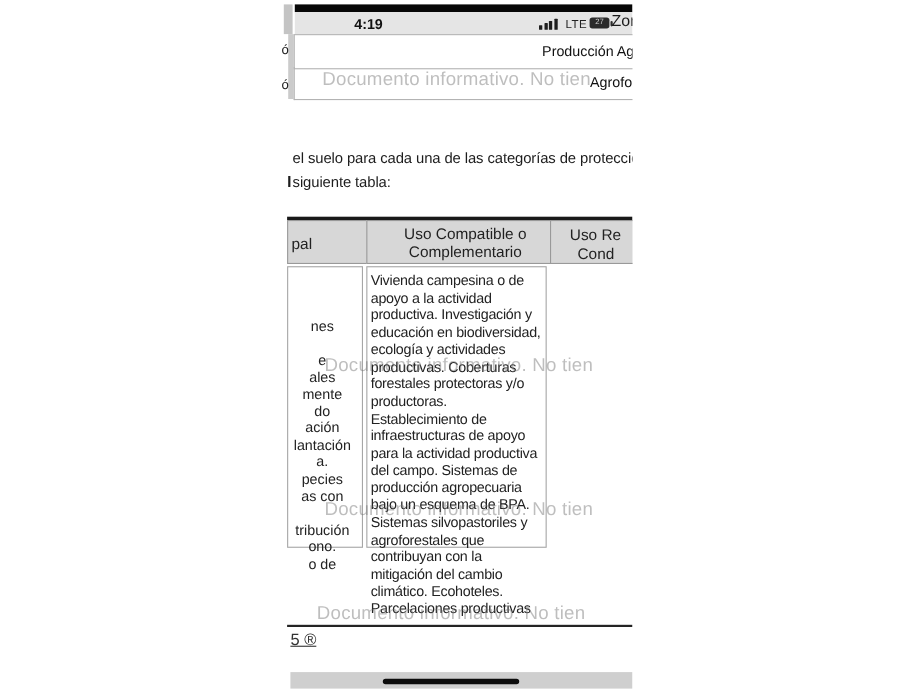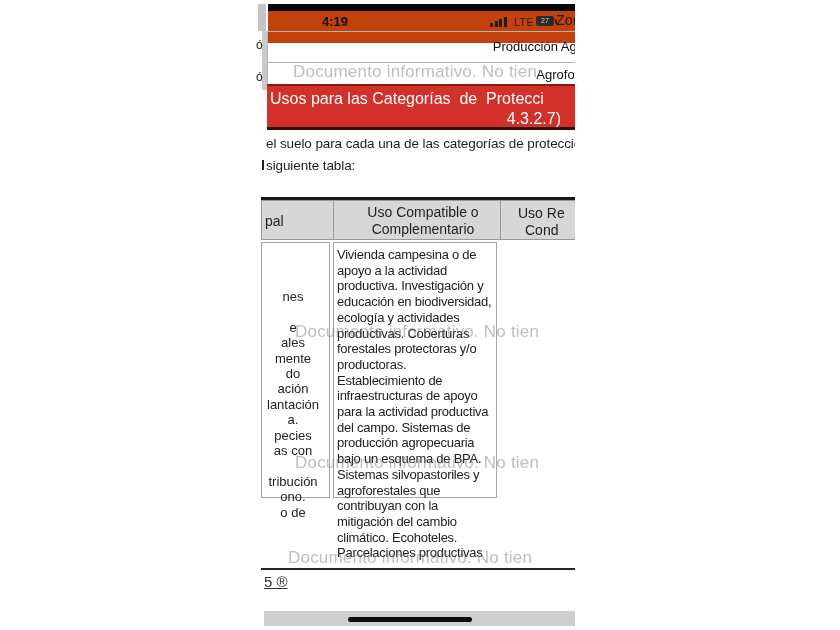--- a/index.html
+++ b/index.html
@@ -4,21 +4,21 @@
 <style>
   html,body{margin:0;padding:0;background:#fff;}
   #canvas{position:relative;width:840px;height:630px;background:#ffffff;overflow:hidden;
           font-family:"Liberation Sans",sans-serif;}
   .abs{position:absolute;}
   #phone{position:absolute;left:256px;top:0;width:319px;height:630px;overflow:hidden;background:#fff;}
   .txt{position:absolute;color:#1d1d1d;white-space:pre;z-index:3;}
   .wm{position:absolute;color:rgba(110,110,110,0.45);font-size:17px;white-space:nowrap;z-index:2;letter-spacing:0.2px;}
   
   #top-black{left:12px;top:4px;width:307px;height:7px;background:#070707;z-index:1;}
-  #status-bar{left:12px;top:11px;width:307px;height:32px;background:#c2410c;z-index:1;text-decoration:underline;}
+  #status-bar{left:12px;top:11px;width:307px;height:20px;background:#e5e5e5;z-index:1;text-decoration:underline;}
   #status-time{left:54px;top:3px;font-size:13px;font-weight:600;color:#111;}
   #sig{left:222px;top:6px;width:20px;height:10px;}
   .bar{position:absolute;bottom:0;width:3px;background:#1e1e1e;border-radius:0.5px;}
   #status-lte{left:246px;top:5px;font-size:10.5px;color:#222;letter-spacing:0.5px;}
   #battery{left:268px;top:5px;width:18px;height:10px;background:#2b2b2b;border-radius:2.5px;}
   #battery:after{content:"";position:absolute;right:-3px;top:2.5px;width:2.5px;height:5px;background:#2b2b2b;border-radius:1px;}
   #battery-num{position:absolute;left:0;top:0;width:18px;text-align:center;font-size:7px;line-height:10px;color:#cfcfcf;}
   #status-zona{left:288px;top:1px;font-size:14.5px;font-weight:500;color:#1a1a1a;}
   
   #strip-top{left:2px;top:4px;width:8px;height:27px;background:#c4c4c4;z-index:1;}
@@ -77,24 +77,20 @@
 
     <div class="hrow" id="row-a">
       <div class="txt" style="right:-5px;top:7px;">Producción Agr</div>
     </div>
     <div class="hrow" id="row-b">
       <div class="txt" style="right:-3px;top:6px;">Agrofor</div>
     </div>
 
     <div class="wm" style="left:37px;top:62px;">Documento informativo. No tien</div>
 
-    <div class="abs" id="banner">
-      <div class="txt" style="left:3px;top:4px;">Usos para las Categorías  de  Protecci</div>
-      <div class="txt" style="right:14px;top:24px;">4.3.2.7)</div>
-    </div>
 
     <div class="txt para" style="left:10px;top:136px;">el suelo para cada una de las categorías de protecció</div>
     <div class="abs" id="para-cut"></div>
     <div class="txt para" style="left:10px;top:158px;">siguiente tabla:</div>
 
     <div class="abs" id="tbl-topbar"></div>
 
     <div class="hcell" style="left:5px;width:79px;padding-left:16px;">
       <div class="cell-txt" style="left:3px;top:12px;font-size:14px;">pal</div>
     </div>

